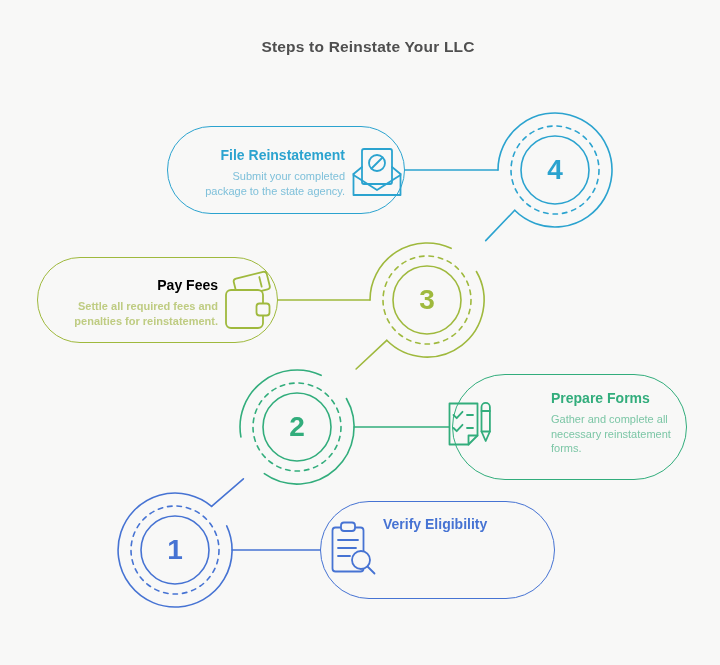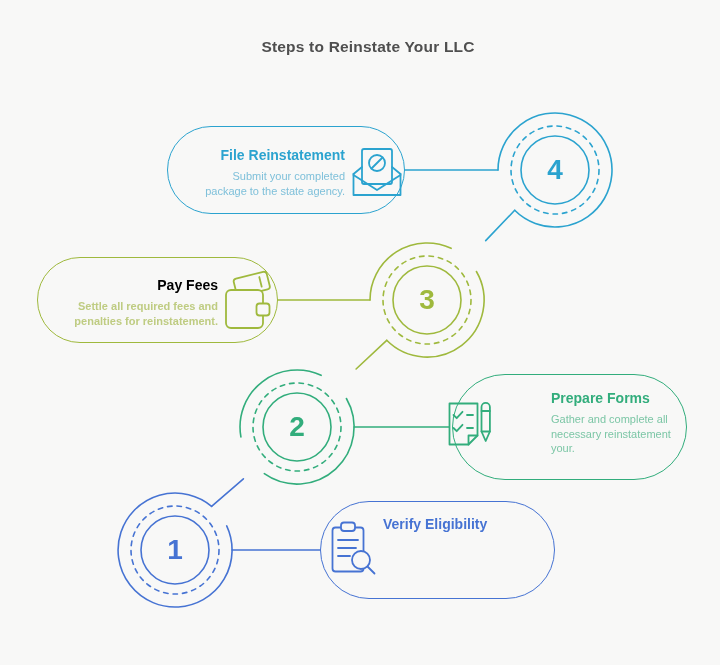--- a/index.html
+++ b/index.html
@@ -117,21 +117,21 @@
   <div class="pill" style="left: 37px; top: 257px; width: 241px; height: 86px; border-radius: 43px; border-color: rgb(159, 185, 61);"></div>
   <div class="pill-text ta-r" style="left:50px;top:276px;width:168px;">
     <span class="step-title" style="color: #000000;">Pay Fees</span>
     <span class="step-desc" style="color: rgb(191, 204, 130); font-weight: bold;">Settle all required fees and penalties for reinstatement.</span>
   </div>
   <div class="num" style="left: 397px; top: 285px; color: rgb(159, 185, 61);">3</div>
 
   <div class="pill" style="left: 452px; top: 374px; width: 235px; height: 106px; border-radius: 53px; border-color: rgb(50, 173, 124);"></div>
   <div class="pill-text ta-l" style="left:507px;top:389px;width:132px;margin-left:44px;">
     <span class="step-title" style="color: rgb(50, 173, 124);">Prepare Forms</span>
-    <span class="step-desc" style="color: rgb(124, 198, 166);">Gather and complete all necessary reinstatement your.</span>
+    <span class="step-desc" style="color: rgb(124, 198, 166);">Gather and complete all necessary reinstatement forms.</span>
   </div>
   <div class="num" style="left: 267px; top: 412px; color: rgb(50, 173, 124);">2</div>
 
   <div class="pill" style="left: 320px; top: 501px; width: 235px; height: 98px; border-radius: 49px; border-color: rgb(70, 115, 211);"></div>
   <div class="pill-text ta-l" style="left:383px;top:515px;width:138px;">
     <span class="step-title" style="color: rgb(70, 115, 211);">Verify Eligibility</span>
   </div>
   <div class="num" style="left: 145px; top: 535px; color: rgb(70, 115, 211);">1</div>
 
 </div>

